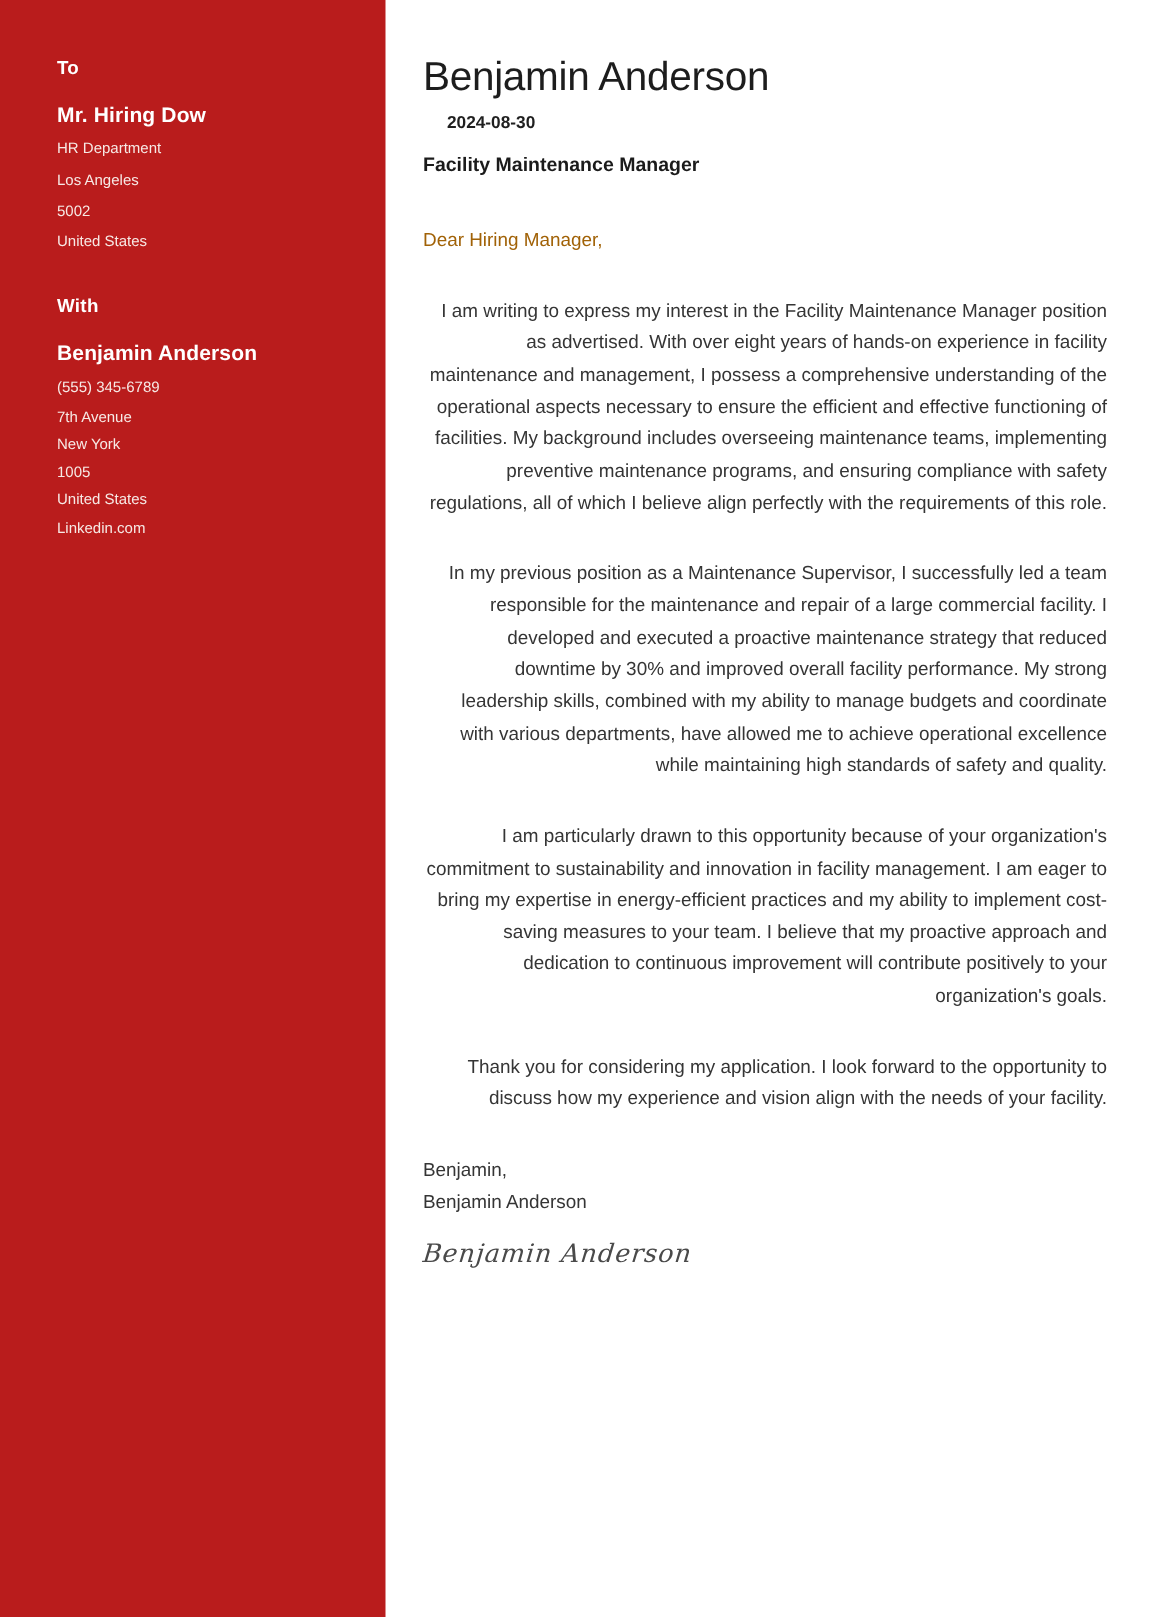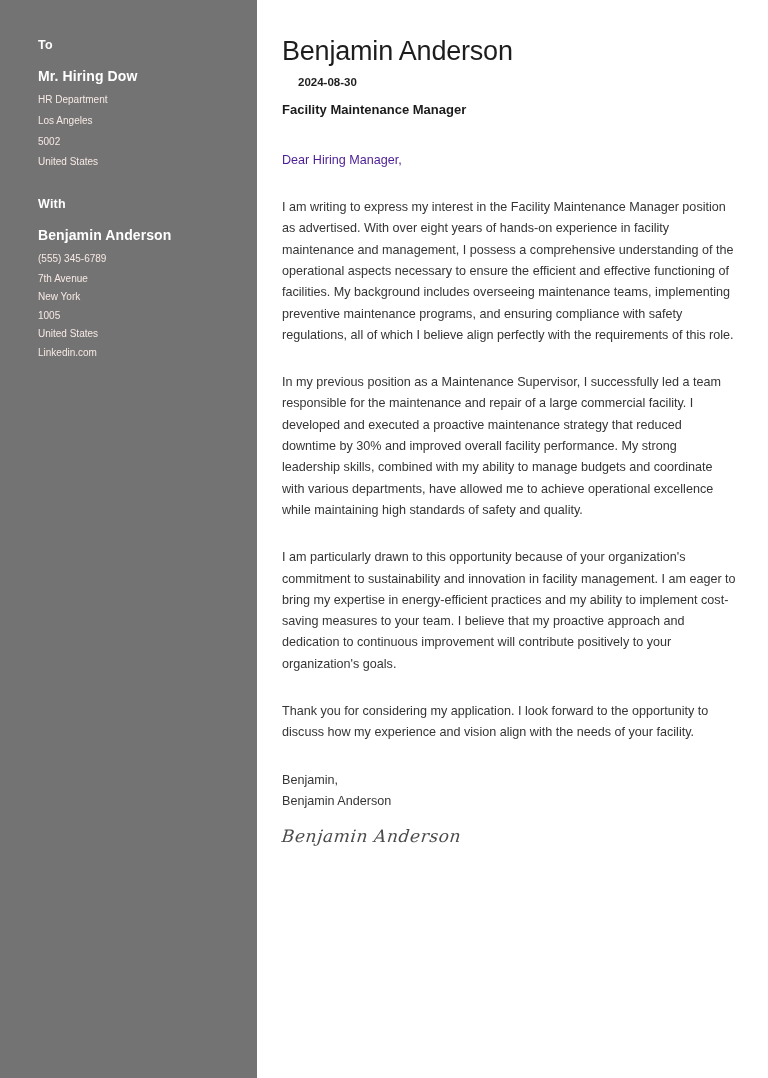--- a/index.html
+++ b/index.html
@@ -20,21 +20,21 @@
     height: 1078px;
     background: #ffffff;
     display: flex;
     align-items: stretch;
   }
 
   
   .sidebar {
     width: 257px;
     min-width: 257px;
-    background: #737373;
+    background: #b91c1c;
     color: #ffffff;
     box-sizing: border-box;
     padding: 38px 20px 20px 38px;
   }
 
   .side-block {
     margin-bottom: 24px;
   }
 
   .side-heading {
@@ -91,31 +91,31 @@
 
   .doc-role {
     font-size: 13px;
     font-weight: bold;
     color: #1b1b1b;
     margin: 0 0 33px 0;
   }
 
   .salutation {
     font-size: 12.6px;
-    color: #4c1d95;
+    color: #a16207;
     line-height: 21px;
     margin: 0 0 26px 0;
   }
 
   .body-para {
     font-size: 12.6px;
     color: #353535;
     line-height: 21.3px;
     margin: 0 0 26px 0;
-    text-align: left;
+    text-align: right;
   }
 
   .closing {
     font-size: 12.6px;
     color: #353535;
     line-height: 21.3px;
     margin: 0 0 14px 0;
   }
 
   .closing-line {

